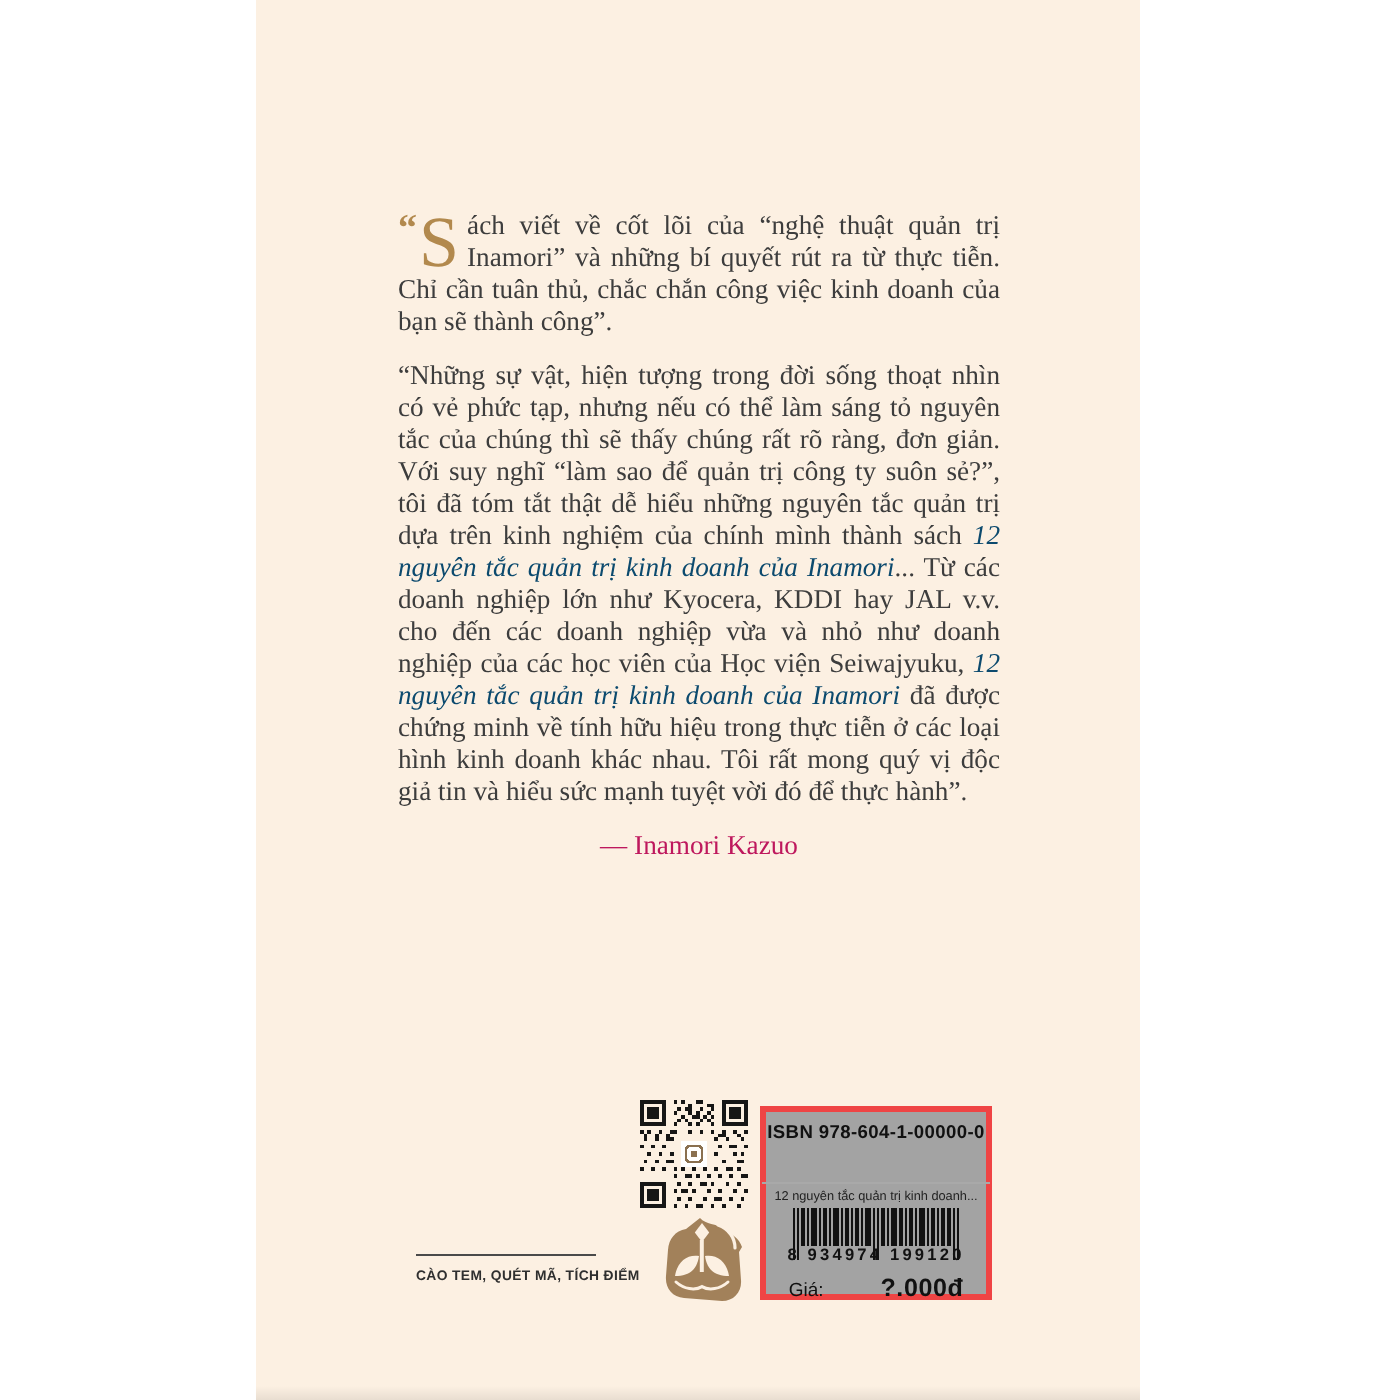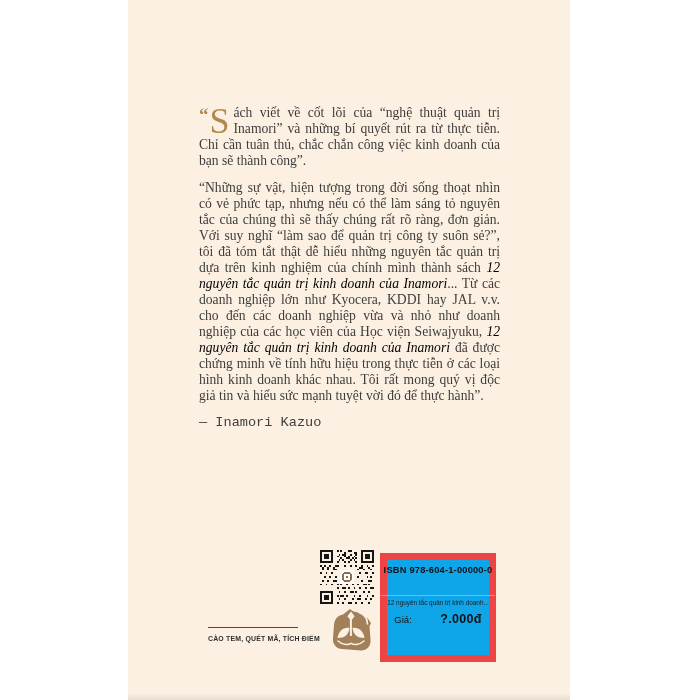--- a/index.html
+++ b/index.html
@@ -24,36 +24,36 @@
   .quote-block p{margin:0;}
   .quote-block p + p{margin-top:11px;}
   .open-quote{
     float:left;font-size:19px;line-height:20px;color:#b2894d;
     margin-right:1px;font-weight:bold;
   }
   .dropcap{
     float:left;font-size:36px;line-height:29px;color:#b2894d;
     padding:2px 4px 0 0;
   }
-  .book-title{font-style:italic;color:#000000;}
+  .book-title{font-style:italic;color:#0c4a6e;}
   .attribution{
-    text-align:left;margin-top:7px;color:#404040;font-family:Liberation Mono, monospace;
+    text-align:center;margin-top:7px;color:#be185d;
   }
   
   .loyalty{position:absolute;left:80px;top:627px;}
   .loyalty-line{width:90px;border-top:1px solid #4a4a4a;margin:0 0 7px 0;}
   .loyalty-text{
     font-family:"Liberation Sans", sans-serif;font-weight:700;
     font-size:6.9px;letter-spacing:.2px;color:#2f2f2f;white-space:nowrap;
   }
   .qr{position:absolute;left:192px;top:550px;width:54px;height:54px;}
   .pub-logo{position:absolute;left:198px;top:607px;width:50px;height:47px;}
   .isbn-box{
-    position:absolute;left:252px;top:553px;width:116px;height:109px;
-    background:#0ea5e9;border:7px solid #ef4444;box-sizing:border-box;
+    position:absolute;left:252px;top:553px;width:116px;height:97px;
+    background:#a3a3a3;border:3px solid #ef4444;box-sizing:border-box;
     display:flex;flex-direction:column;align-items:center;
     font-family:"Liberation Sans", sans-serif;color:#111;
   }
   .isbn-text{
     font-weight:700;font-size:9.3px;letter-spacing:.2px;margin-top:5px;
     white-space:nowrap;
   }
   .box-divider{width:114px;border-top:1px solid #a9a9a9;margin-top:20px;}
   .box-title{
     font-size:6.4px;margin-top:3px;white-space:nowrap;color:#222;
@@ -140,20 +140,34 @@
       </g>
       <path d="M33 5.5c5.5 2 8.5 6.5 8.5 11.5" stroke="#fcf0e2" stroke-width="1.6" fill="none" stroke-linecap="round"></path>
       <path d="M12 34c4 3.6 9.5 4.4 13 2.3 3.5 2.1 9 1.3 13-2.3" stroke="#fcf0e2" stroke-width="1.5" fill="none" stroke-linecap="round"></path>
     </svg>
   </div>
 
   <div class="isbn-box">
     <div class="isbn-text">ISBN 978-604-1-00000-0</div>
     <div class="box-divider"></div>
     <div class="box-title">12 nguyên tắc quản trị kinh doanh...</div>
+    <div class="barcode">
+      <svg width="100" height="28" viewBox="0 0 95 28">
+        <g fill="#111">
+          <path d="M6 0h1v26H6z M8 0h1v26H8z M46 0h1v26h-1z M48 0h1v26h-1z M86 0h1v26h-1z M88 0h1v26h-1z"></path>
+          <path d="M10 0h2v19h-2z M13 0h1v19h-1z M15 0h3v19h-3z M19 0h1v19h-1z M21 0h2v19h-2z
+                   M24 0h1v19h-1z M26 0h3v19h-3z M30 0h1v19h-1z M32 0h2v19h-2z M35 0h1v19h-1z
+                   M37 0h2v19h-2z M40 0h1v19h-1z M42 0h3v19h-3z
+                   M50 0h2v19h-2z M53 0h1v19h-1z M55 0h3v19h-3z M59 0h2v19h-2z M62 0h1v19h-1z
+                   M64 0h2v19h-2z M67 0h1v19h-1z M69 0h3v19h-3z M73 0h1v19h-1z M75 0h2v19h-2z
+                   M78 0h1v19h-1z M80 0h2v19h-2z M83 0h2v19h-2z"></path>
+        </g>
+      </svg>
+      <div class="barcode-digits">8 934974 199120</div>
+    </div>
     <div class="price-row">
       <span class="price-label">Giá:</span>
       <span class="price-value">?.000đ</span>
     </div>
   </div>
 
   <div class="cover-shadow"></div>
 </div>
 
 </body></html>

